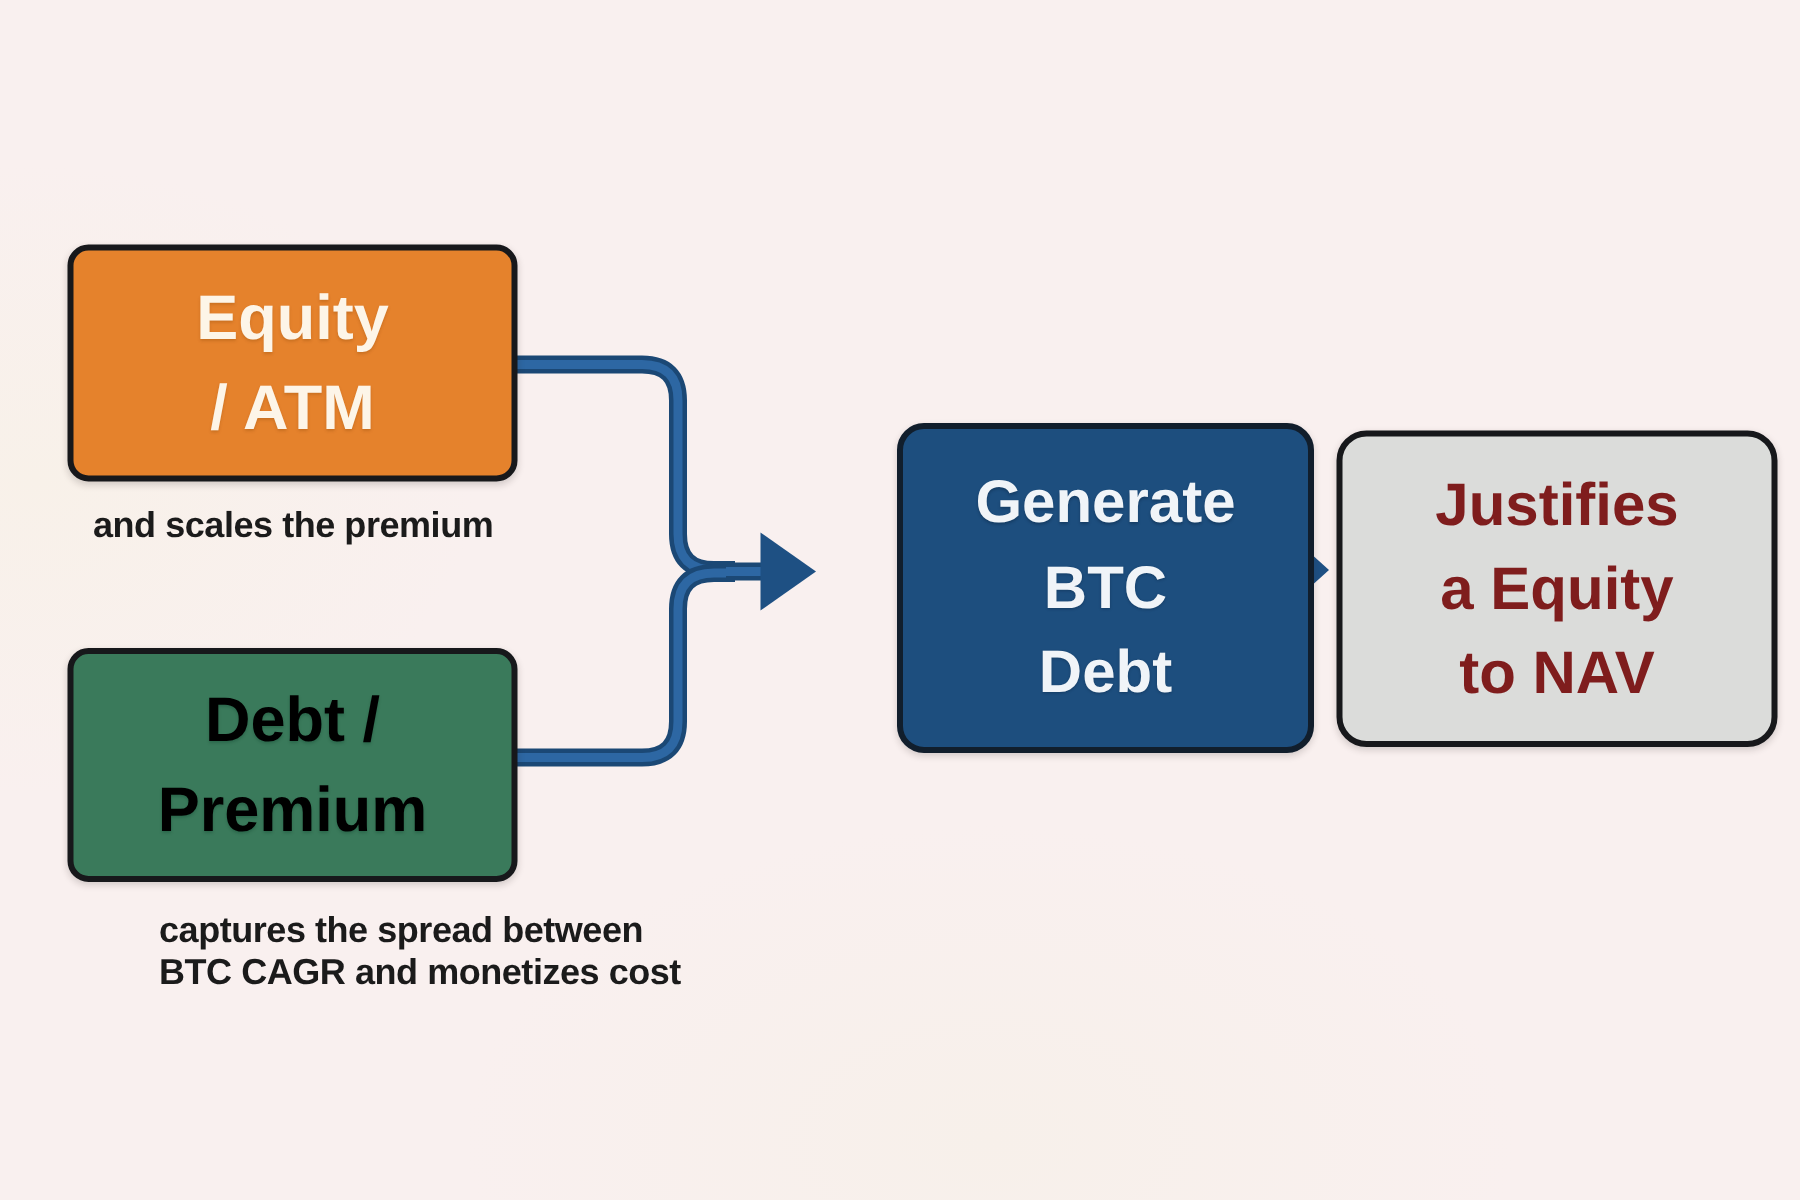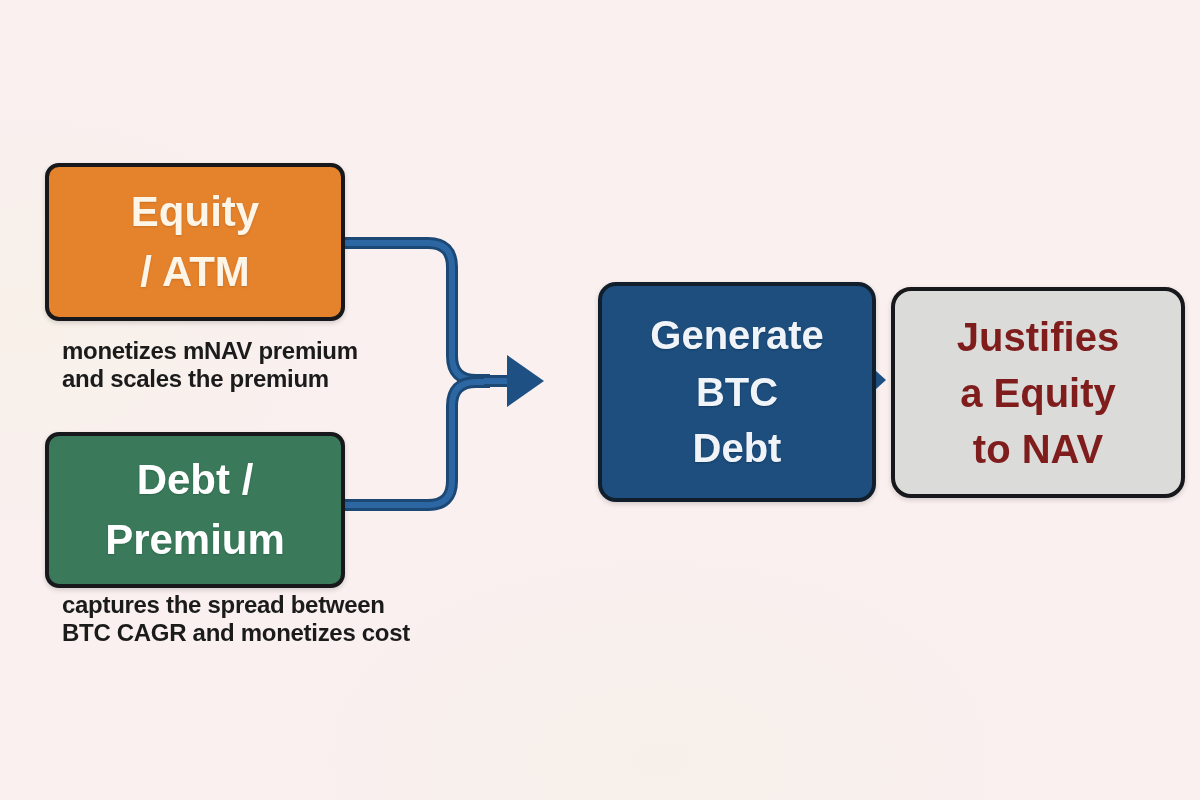--- a/index.html
+++ b/index.html
@@ -28,21 +28,21 @@
   .node .ln{white-space:nowrap;}
   .node-equity{
     left:45px;top:163px;width:300px;height:158px;
     background:#e5822c;border-radius:14px;
     color:#fdf5e8;font-size:42px;line-height:1.42;
     text-shadow:0 1px 2px rgba(120,60,0,0.25);
   }
   .node-debt{
     left:45px;top:432px;width:300px;height:156px;
     background:#3a7a5b;border-radius:14px;
-    color:#ffffff;font-size:42px;line-height:1.42;
+    color:#000000;font-size:42px;line-height:1.42;
     text-shadow:0 1px 2px rgba(0,50,30,0.25);
   }
   .node-generate{
     left:550px;top:282px;width:278px;height:220px;
     background:#1d4e7e;border-color:#111e2c;border-radius:18px;
     color:#f0f4f8;font-size:40px;line-height:1.42;
     text-shadow:0 1px 2px rgba(0,20,40,0.3);
     margin-left:48px;
   }
   .node-justifies{
@@ -51,21 +51,21 @@
     color:#7f1d1d;font-size:40px;line-height:1.4;
   }
   .caption{
     position:absolute;z-index:2;
     left:62px;width:460px;
     color:#1b1b1b;font-weight:700;
     font-size:24px;line-height:28px;letter-spacing:-0.3px;
   }
   .caption .ln{white-space:nowrap;}
   .caption-equity{top:337px;}
-  .caption-debt{top:591px;}
+  .caption-debt{top:607px;margin-left:44px;}
 </style>
 </head>
 <body>
 
 <div class="canvas">
 
   <svg class="connectors" width="1200" height="800" viewBox="0 0 1200 800" aria-hidden="true">
 
     <path d="M 336 243 L 428 243 Q 452 243 452 267 L 452 356 Q 452 380 476 380 L 490 380" fill="none" stroke="#1b4875" stroke-width="12" stroke-linejoin="round"></path>
     <path d="M 336 243 L 428 243 Q 452 243 452 267 L 452 356 Q 452 380 476 380 L 490 380" fill="none" stroke="#2d67a3" stroke-width="6" stroke-linejoin="round"></path>
@@ -82,21 +82,20 @@
     <path d="M 824 380 L 860 380" fill="none" stroke="#2d67a3" stroke-width="8"></path>
     <polygon points="856,353 886,380 856,407" fill="#1e5083"></polygon>
   </svg>
 
   <div class="node node-equity">
     <div class="ln">Equity</div>
     <div class="ln">/ ATM</div>
   </div>
 
   <div class="caption caption-equity">
-    <div class="ln">monetizes mNAV premium</div>
     <div class="ln">and scales the premium</div>
   </div>
 
   <div class="node node-debt">
     <div class="ln">Debt /</div>
     <div class="ln">Premium</div>
   </div>
 
   <div class="caption caption-debt">
     <div class="ln">captures the spread between</div>

